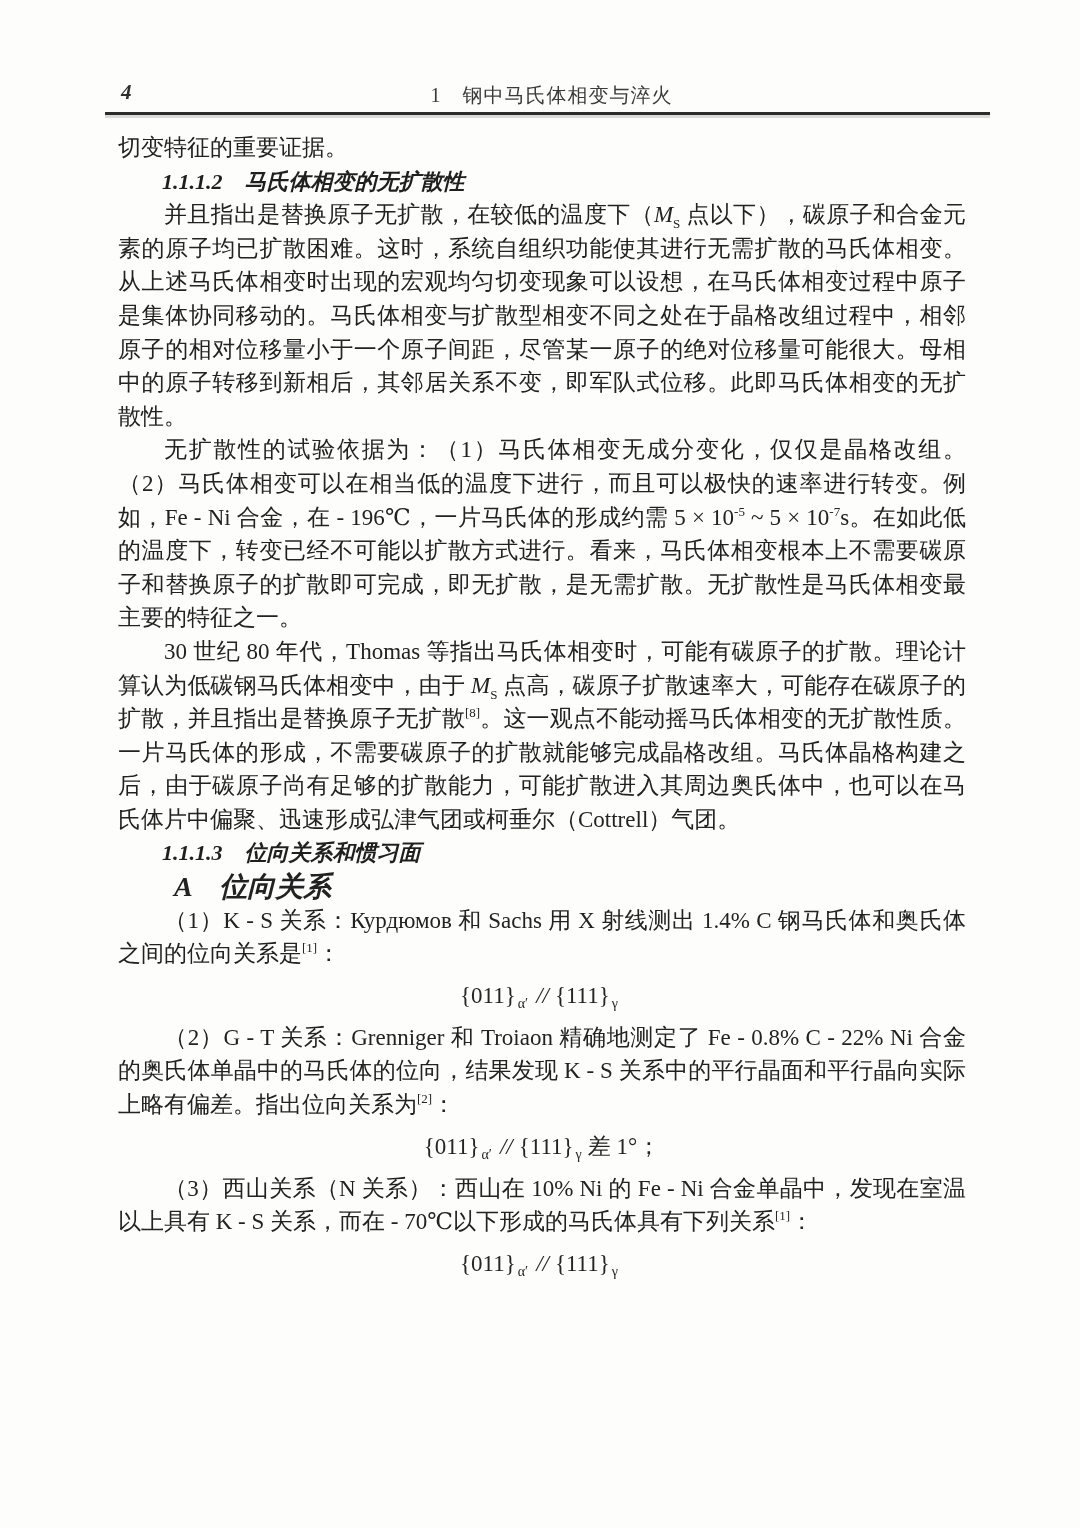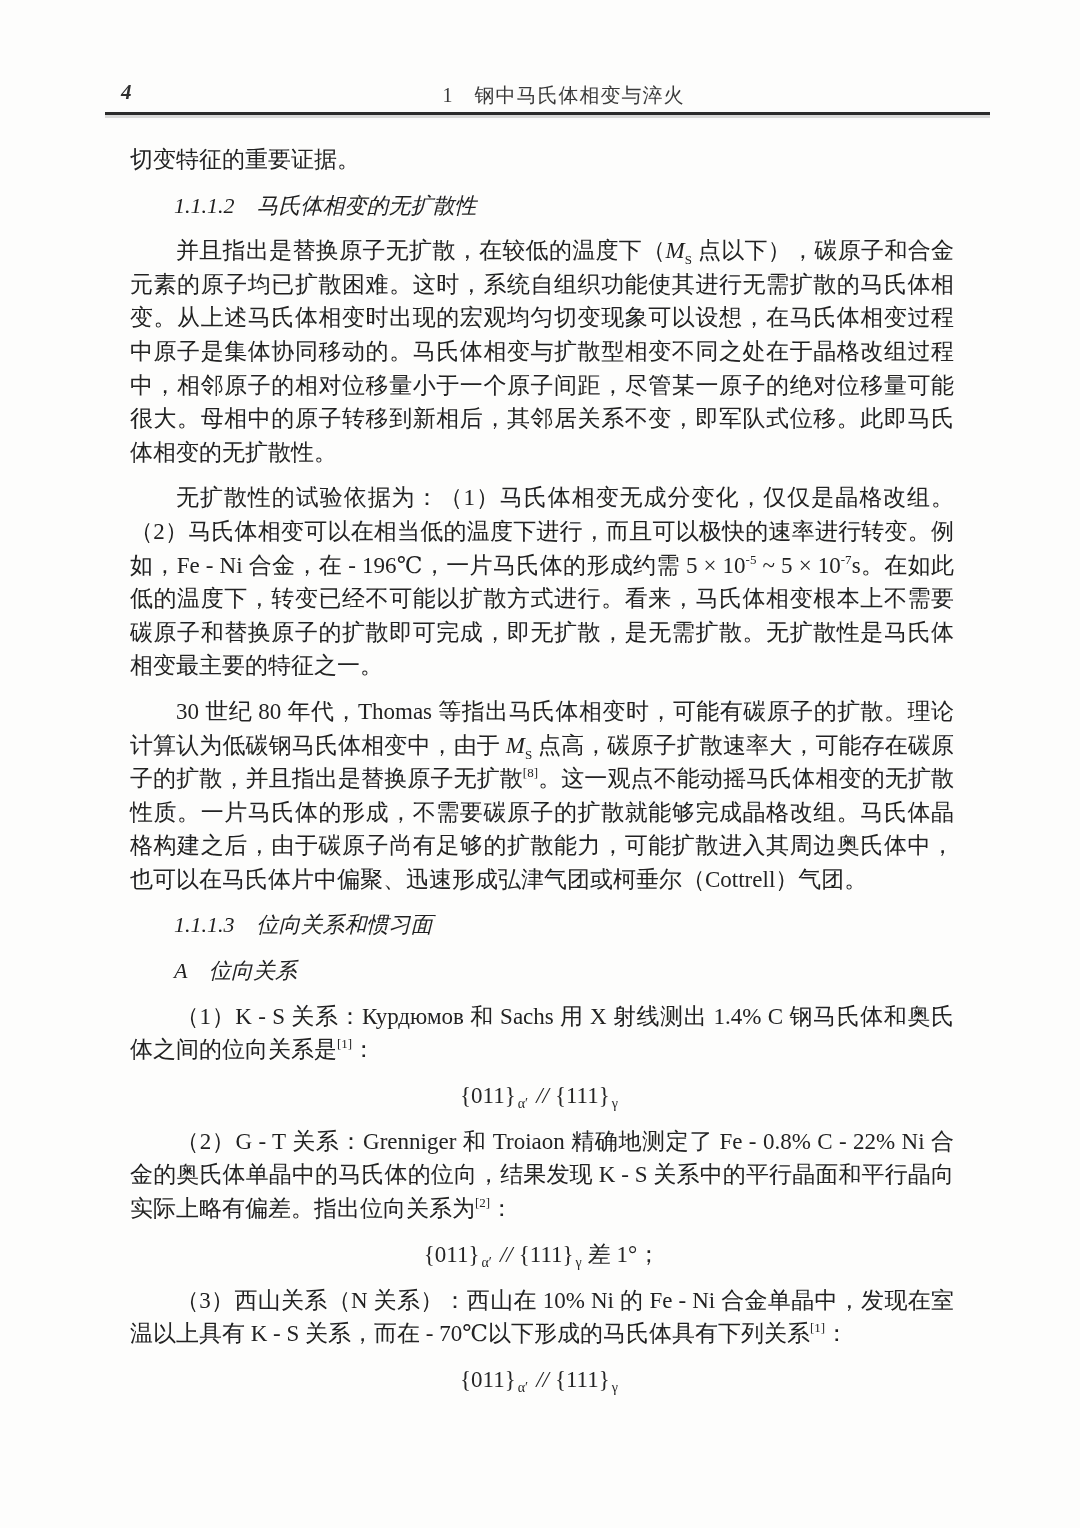--- a/index.html
+++ b/index.html
@@ -10,46 +10,46 @@
     color:#262626;
     font-family:"Liberation Serif","DejaVu Serif",serif;
     overflow:hidden;
   }
   .header { position:absolute; top:80px; left:105px; width:885px; height:28px; }
   .page-num {
     position:absolute; left:16px; top:0;
     font-size:21px; font-style:italic; font-weight:bold; color:#2e2e2e;
   }
   .running-title {
-    position:absolute; left:16px; width:100%; top:2px;
+    position:absolute; left:4px; width:100%; top:2px;
     text-align:center; font-size:20px; color:#3a3a3a; letter-spacing:1px;
   }
   .rule {
     position:absolute; top:112px; left:105px; width:885px; height:3px;
     background:#2c2c2c;
     box-shadow:0 3px 0 rgba(60,60,60,.18);
   }
   .content {
     position:absolute; top:131px; left:118px; width:848px;
     font-size:23px; line-height:33.6px;
     text-align:justify;
     color:#222;
   }
-  .content p { margin:12px; text-indent:2em; }
+  .content p { margin:0; text-indent:2em; }
   .content p.noindent { text-indent:0; }
   .sec-heading {
     margin:0; text-indent:2em;
-    font-style:italic; font-weight:normal; font-size:22px; color:#1f1f1f;
+    font-style:italic; font-weight:bold; font-size:22px; color:#1f1f1f;
   }
-  .sub-heading { margin:0; text-indent:2em; font-style:italic; font-size:22px; }
+  .sub-heading { margin:0; text-indent:2em; font-style:italic; font-size:28px;font-weight:bold; }
   .mvar { font-style:italic; }
   sub { font-size:13px; line-height:0; }
   sup { font-size:13px; line-height:0; }
   .formula {
-    text-align:center; text-indent:0; margin:0;
+    text-align:center; text-indent:0; margin:8px;
     font-size:23px; line-height:34px; color:#252525;
   }
   .formula .op { font-style:italic; padding:0 6px; }
   .formula sub { font-size:14px; padding:0 2px; }
   .formula .tail { padding-left:4px;text-align:right; }
 </style>
 </head>
 <body>
 
 <div class="page">

